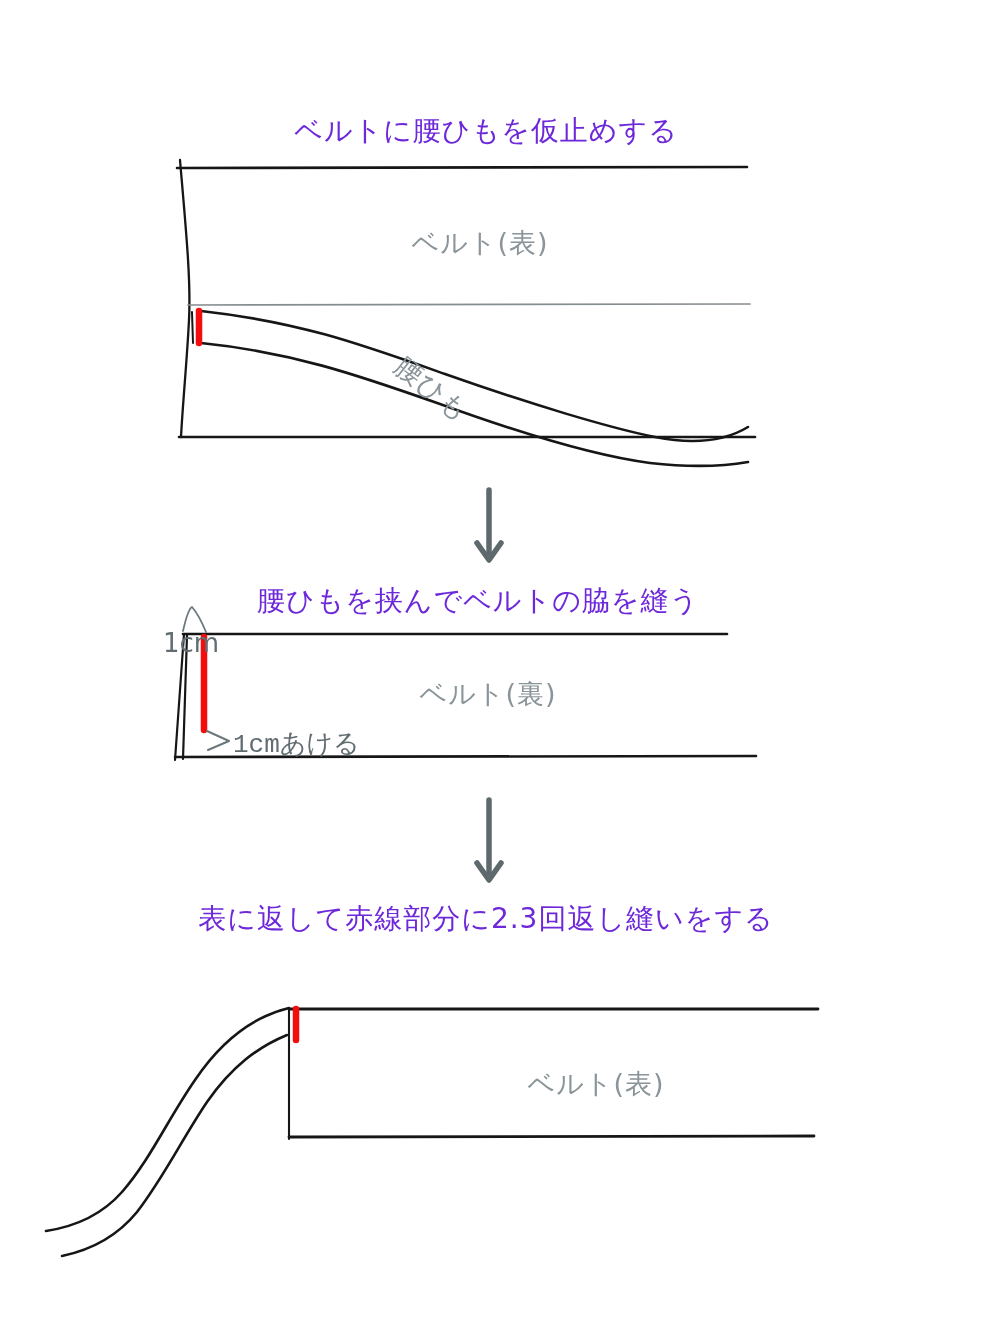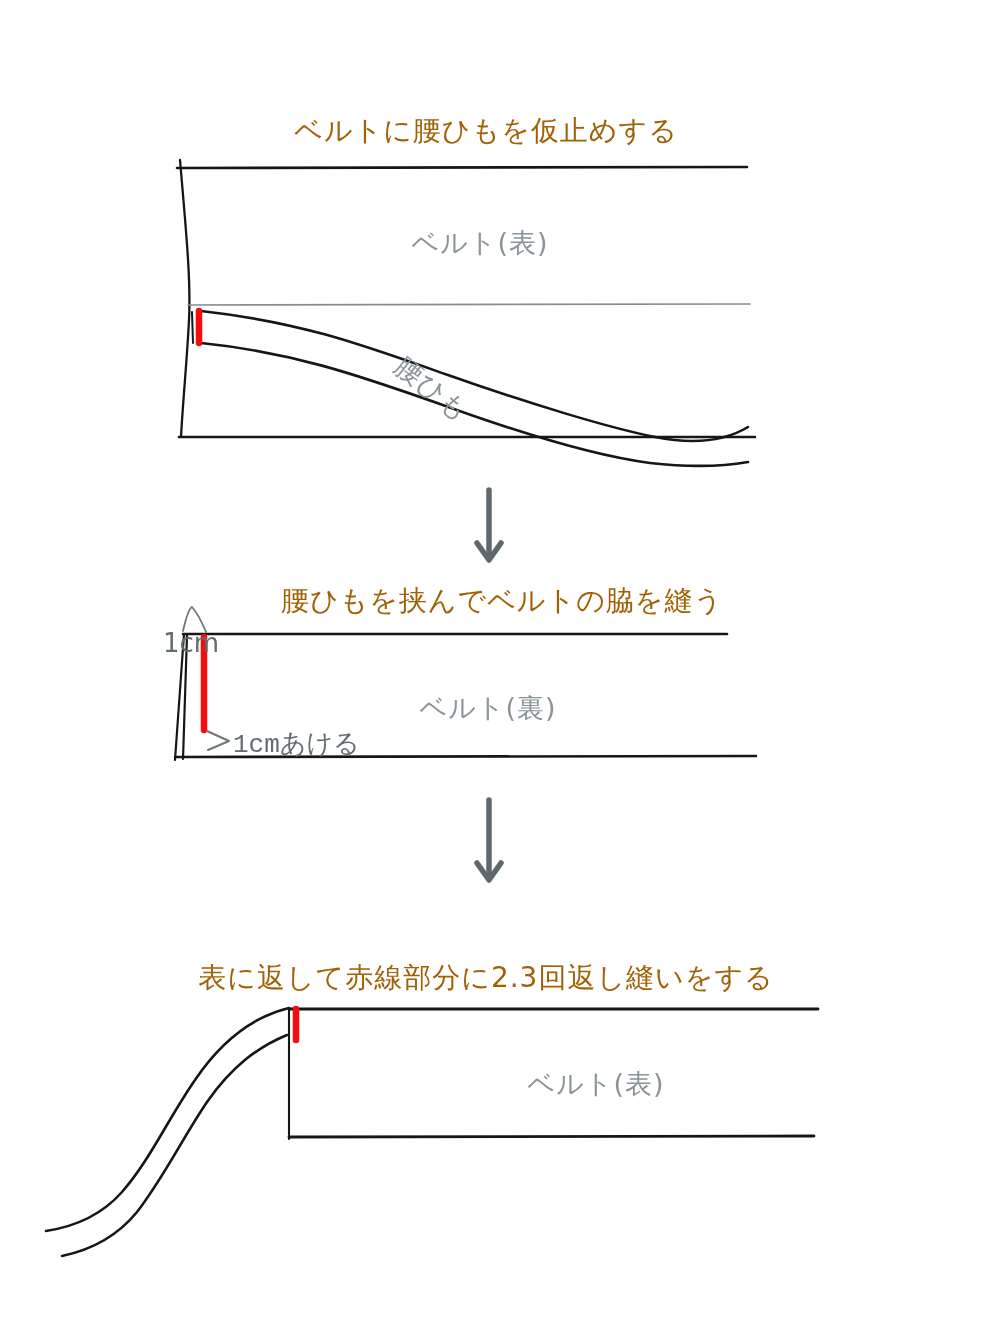--- a/index.html
+++ b/index.html
@@ -12,21 +12,21 @@
     font-family: "DejaVu Sans", sans-serif;
   }
   .drawing {
     position: absolute;
     left: 0; top: 0;
     width: 998px; height: 1330px;
   }
   .txt { position: absolute; white-space: nowrap; }
   .step-title {
     font-size: 28px;
-    color: #a16207;
+    color: #6d28d9;
     transform: translateX(-50%);
     letter-spacing: 1px;
     text-align: right;
   }
   .shape-label {
     font-size: 27px;
     color: #8a9499;
     transform: translate(-50%, -50%);
     letter-spacing: 1px;
   }
@@ -107,23 +107,23 @@
   </svg>
 
   <div class="txt step-title" style="left:486px; top:112px;">ベルトに腰ひもを仮止めする</div>
 
   <div class="txt shape-label" style="left:480px; top:243px;">ベルト(表)</div>
 
   <div class="txt shape-label rotated" style="left:432px; top:389px;">腰ひも</div>
 
   <div class="txt measure-label" style="left:163px; top:580px;margin-top:48px;">1cm</div>
 
-  <div class="txt step-title" style="left:502px; top:582px;">腰ひもを挟んでベルトの脇を縫う</div>
+  <div class="txt step-title" style="left:478px; top:582px;">腰ひもを挟んでベルトの脇を縫う</div>
 
-  <div class="txt shape-label" style="left:488px; top:694px;margin-top:14px;">ベルト(裏)</div>
+  <div class="txt shape-label" style="left:488px; top:694px;">ベルト(裏)</div>
 
   <div class="txt measure-label" style="left:233px; top:726px;font-family:Liberation Mono, monospace;">1cmあける</div>
 
-  <div class="txt step-title" style="left:486px; top:959px;">表に返して赤線部分に2.3回返し縫いをする</div>
+  <div class="txt step-title" style="left:486px; top:900px;">表に返して赤線部分に2.3回返し縫いをする</div>
 
   <div class="txt shape-label" style="left:596px; top:1084px;">ベルト(表)</div>
 
 </div>
 
 </body></html>

